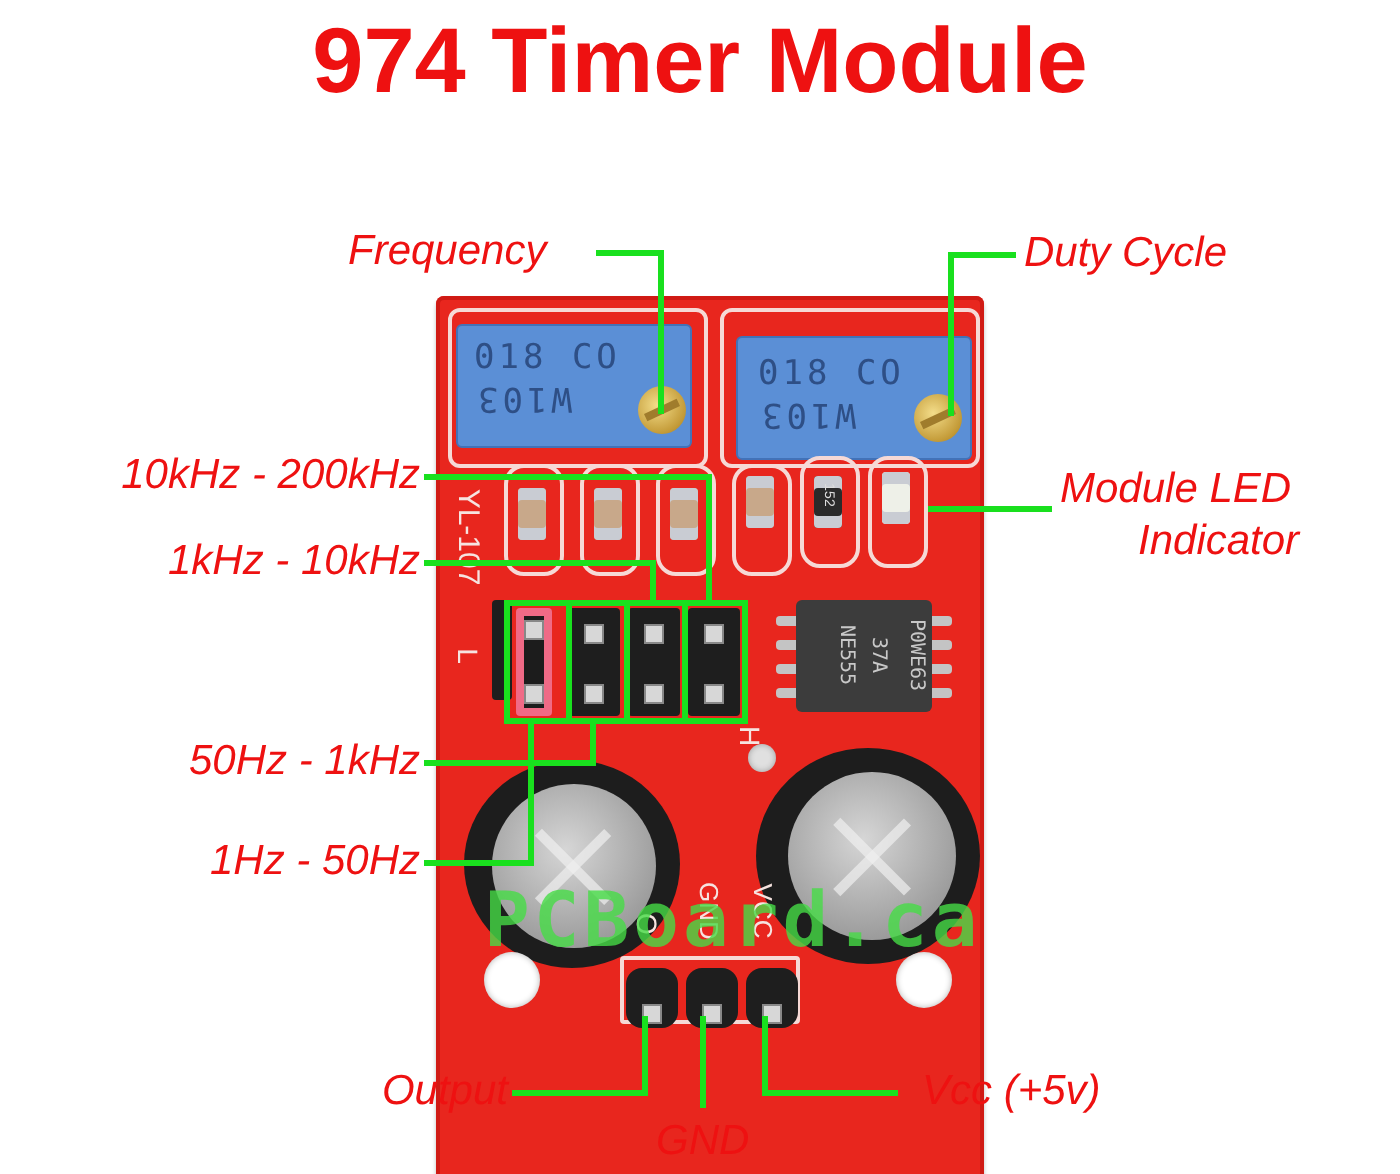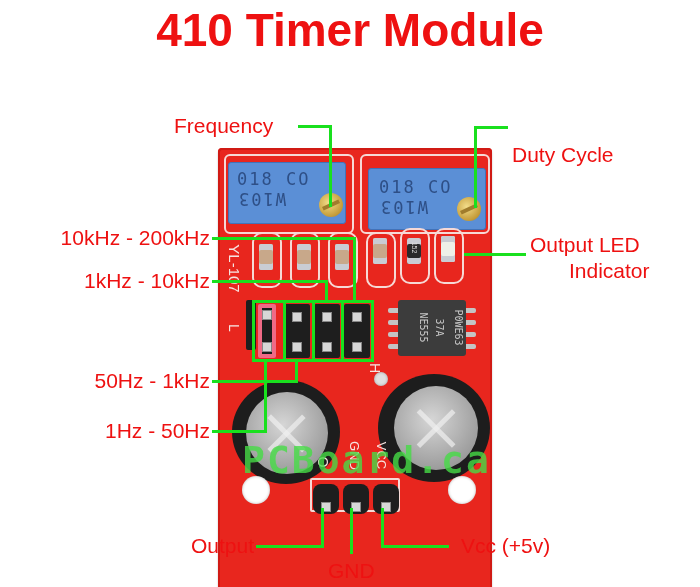--- a/index.html
+++ b/index.html
@@ -1,20 +1,20 @@
 <!DOCTYPE html>
 <html><head>
 <meta charset="utf-8">
 <style>
   html, body { margin:0; padding:0; background:#ffffff; }
   body { width:700px; height:587px; position:relative; overflow:hidden;
          font-family:"Liberation Sans", "DejaVu Sans", sans-serif; }
   .abs { position:absolute; }
   .title { left:0; width:700px; top:2px; text-align:center; font-size:46px; font-weight:bold; line-height:56px; }
-  .lbl { font-size:21px; line-height:24px; white-space:nowrap; }
+  .lbl { font-size:21px; line-height:24px; white-space:nowrap;font-style:italic; }
   .lbl.r { text-align:right; }
   .ln { position:absolute; background:#19e01e; }
   
   .pcb { left:218px; top:148px; width:274px; height:470px; background:#e8261e; border-radius:4px;
          box-shadow: inset 0 0 0 2px #d01a14, 0 2px 2px rgba(0,0,0,0.25); }
   .silk { position:absolute; border:2px solid #f6d9d6; border-radius:6px; }
   .pot { position:absolute; background:#5b8fd6; border:1px solid #4272b8; border-radius:3px; }
   .pot .t { position:absolute; color:#2e4f86; font-family:"DejaVu Sans Mono", monospace; font-size:17px; letter-spacing:2px; }
   .screw { position:absolute; width:24px; height:24px; border-radius:50%;
            background:radial-gradient(circle at 40% 40%, #f3dd8a, #c39a37 70%, #9a7424); }
@@ -33,21 +33,21 @@
   .cap .x1, .cap .x2 { position:absolute; left:50%; top:50%; width:60%; height:5px; margin-left:-30%; margin-top:-2px;
          background:rgba(240,240,240,0.7); }
   .cap .x1 { transform:rotate(45deg); } .cap .x2 { transform:rotate(-45deg); }
   .hole { position:absolute; width:28px; height:28px; border-radius:50%; background:#ffffff; box-shadow: inset 0 0 3px rgba(0,0,0,0.3); }
   .silktxt { position:absolute; color:#f6e3e0; font-size:14px; }
   .wm { position:absolute; color:rgba(70,220,70,0.8); font-size:38px; font-weight:bold; letter-spacing:2px; font-family:"DejaVu Sans Mono", monospace; }
 </style>
 </head>
 <body>
 
-<div class="abs title" style="color:#ee1111;">410 Timer Module</div>
+<div class="abs title" style="color:#ee1111;">974 Timer Module</div>
 
 <div class="abs pcb">
 
   <div class="silk" style="left:6px; top:6px; width:126px; height:76px;"></div>
   <div class="silk" style="left:142px; top:6px; width:126px; height:76px;"></div>
 
   <div class="pot" style="left:10px; top:14px; width:116px; height:60px;">
     <span class="t" style="left:8px; top:6px;">018 CO</span>
     <span class="t" style="left:8px; top:26px; transform:rotate(180deg);">W103</span>
     <div class="screw" style="left:90px; top:30px;"></div>
@@ -176,22 +176,22 @@
 
 <div class="ln" style="left:321px; top:508px; width:3px; height:40px;"></div>
 <div class="ln" style="left:256px; top:545px; width:68px; height:3px;"></div>
 
 <div class="ln" style="left:350px; top:508px; width:3px; height:46px;"></div>
 
 <div class="ln" style="left:381px; top:508px; width:3px; height:40px;"></div>
 <div class="ln" style="left:381px; top:545px; width:68px; height:3px;"></div>
 
 <div class="abs lbl" style="left:174px; top:114px; color:#ee1111;">Frequency</div>
-<div class="abs lbl" style="left:512px; top:115px; color:#ee1111;margin-top:28px;">Duty Cycle</div>
-<div class="abs lbl" style="left:530px; top:233px; color:#ee1111;">Output LED</div>
+<div class="abs lbl" style="left:512px; top:115px; color:#ee1111;">Duty Cycle</div>
+<div class="abs lbl" style="left:530px; top:233px; color:#ee1111;">Module LED</div>
 <div class="abs lbl" style="left:569px; top:259px; color:#ee1111;">Indicator</div>
 <div class="abs lbl r" style="left:0; width:210px; top:226px; color:#ee1111;">10kHz - 200kHz</div>
 <div class="abs lbl r" style="left:0; width:210px; top:269px; color:#ee1111;">1kHz - 10kHz</div>
 <div class="abs lbl r" style="left:0; width:210px; top:369px; color:#ee1111;">50Hz - 1kHz</div>
 <div class="abs lbl r" style="left:0; width:210px; top:419px; color:#ee1111;">1Hz - 50Hz</div>
 <div class="abs lbl r" style="left:2px; width:252px; top:534px; color:#ee1111;">Output</div>
 <div class="abs lbl" style="left:328px; top:559px; color:#ee1111;">GND</div>
 <div class="abs lbl" style="left:461px; top:534px; color:#ee1111;">Vcc (+5v)</div>
 
 </body></html>

